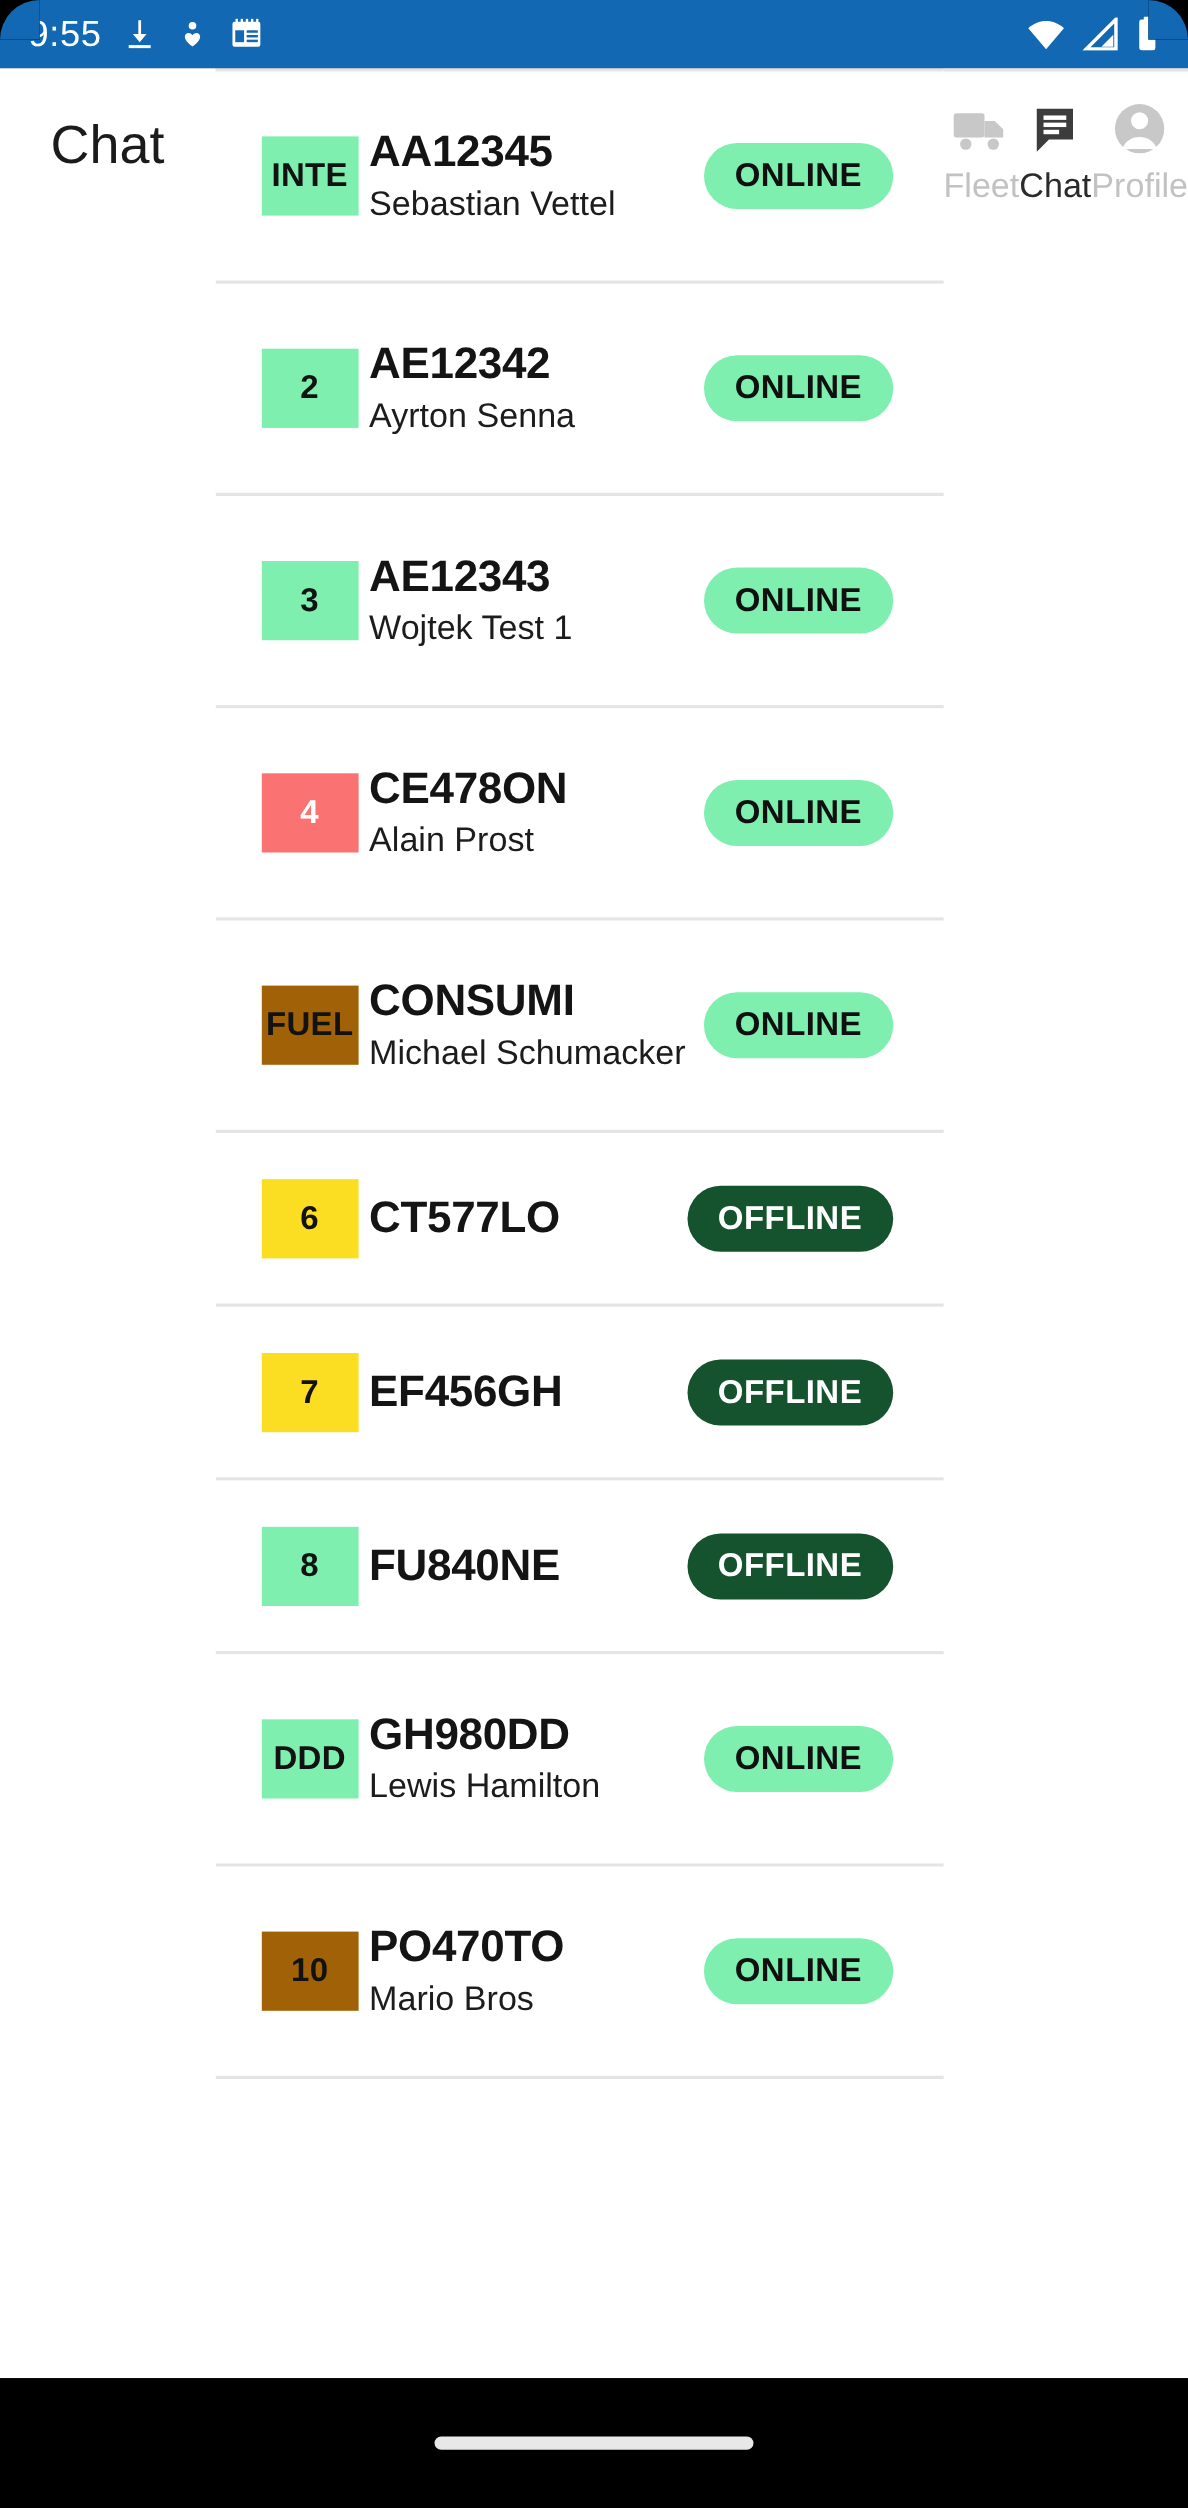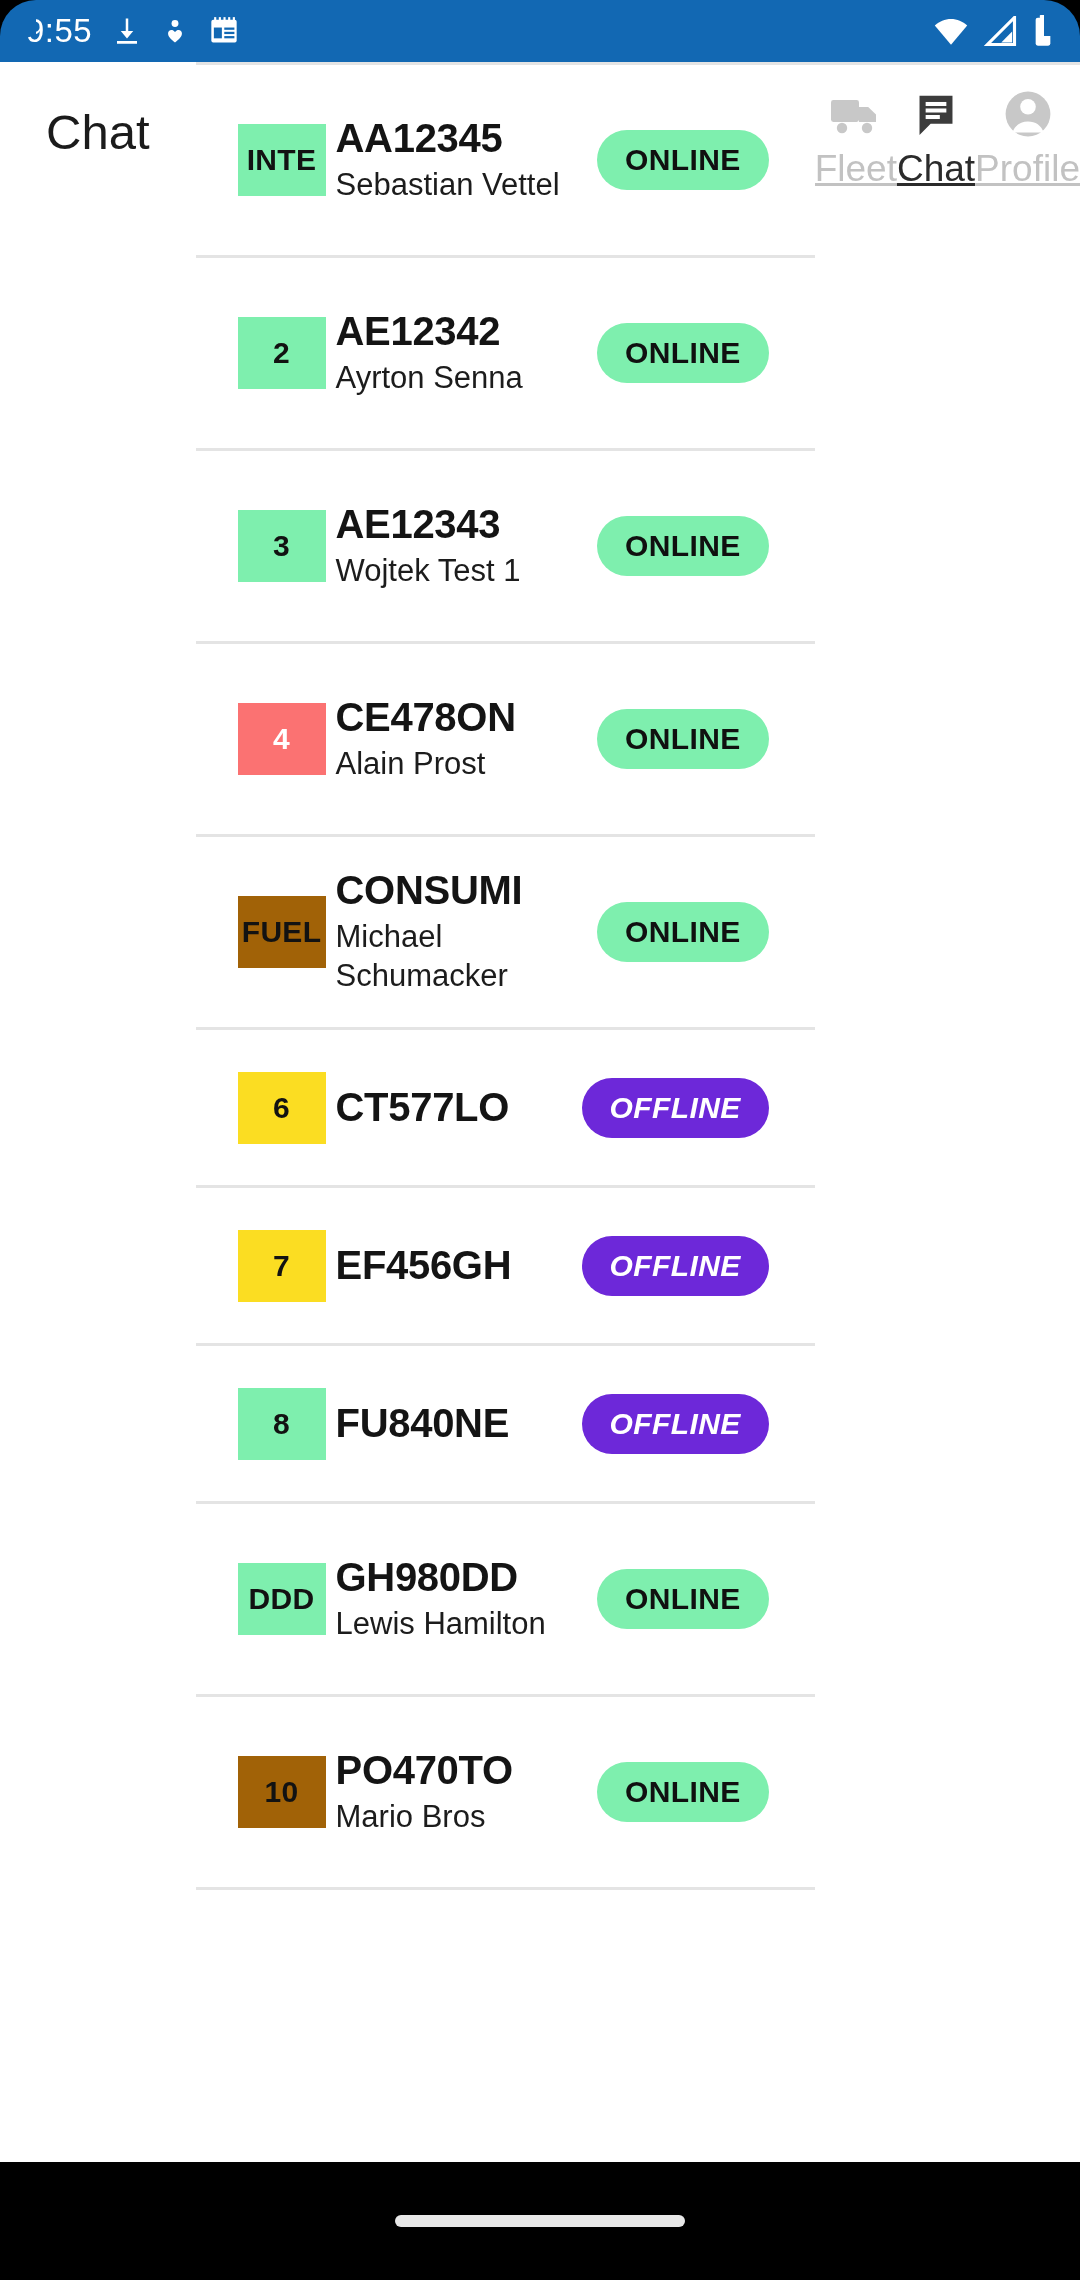--- a/index.html
+++ b/index.html
@@ -62,33 +62,33 @@
   .driver { font-size:31px; font-weight:400; color:#1c1c1c; line-height:1.25; margin-top:5px; }
 
   .pill {
     margin-left:auto; flex:0 0 auto;
     border-radius:44px; height:60px;
     padding:4px 28px;
     display:flex; align-items:center; justify-content:center;
     font-size:30px; font-weight:700; letter-spacing:.4px;
   }
   .pill.online { background:#7eefae; color:#101010; }
-  .pill.offline { background:#6d28d9; color:#ffffff;font-style:italic; }
+  .pill.offline { background:#14532d; color:#ffffff; }
 
   
   .bottomnav {
     height:150px; flex:0 0 150px; background:#fff;
     border-top:3px solid #e4e4e4;
     display:flex; align-items:center;
   }
   .navitem {
     flex:1; display:flex; flex-direction:column;
     align-items:center; justify-content:center; gap:10px;
   }
-  .navlabel { font-size:37px; font-weight:400;text-decoration:underline; }
+  .navlabel { font-size:31px; font-weight:400; }
   .navitem.active .navlabel { color:#2b2b2b; }
   .navitem.inactive .navlabel { color:#c2c2c2; }
   .navicon { height:50px; display:flex; align-items:flex-end; }
 
   
   .gesture { height:118px; flex:0 0 118px; background:#000; display:flex; align-items:center; justify-content:center; }
   .gesture-pill { width:290px; height:12px; border-radius:8px; background:#e8e8e8; }
 </style>
 </head>
 <body>

